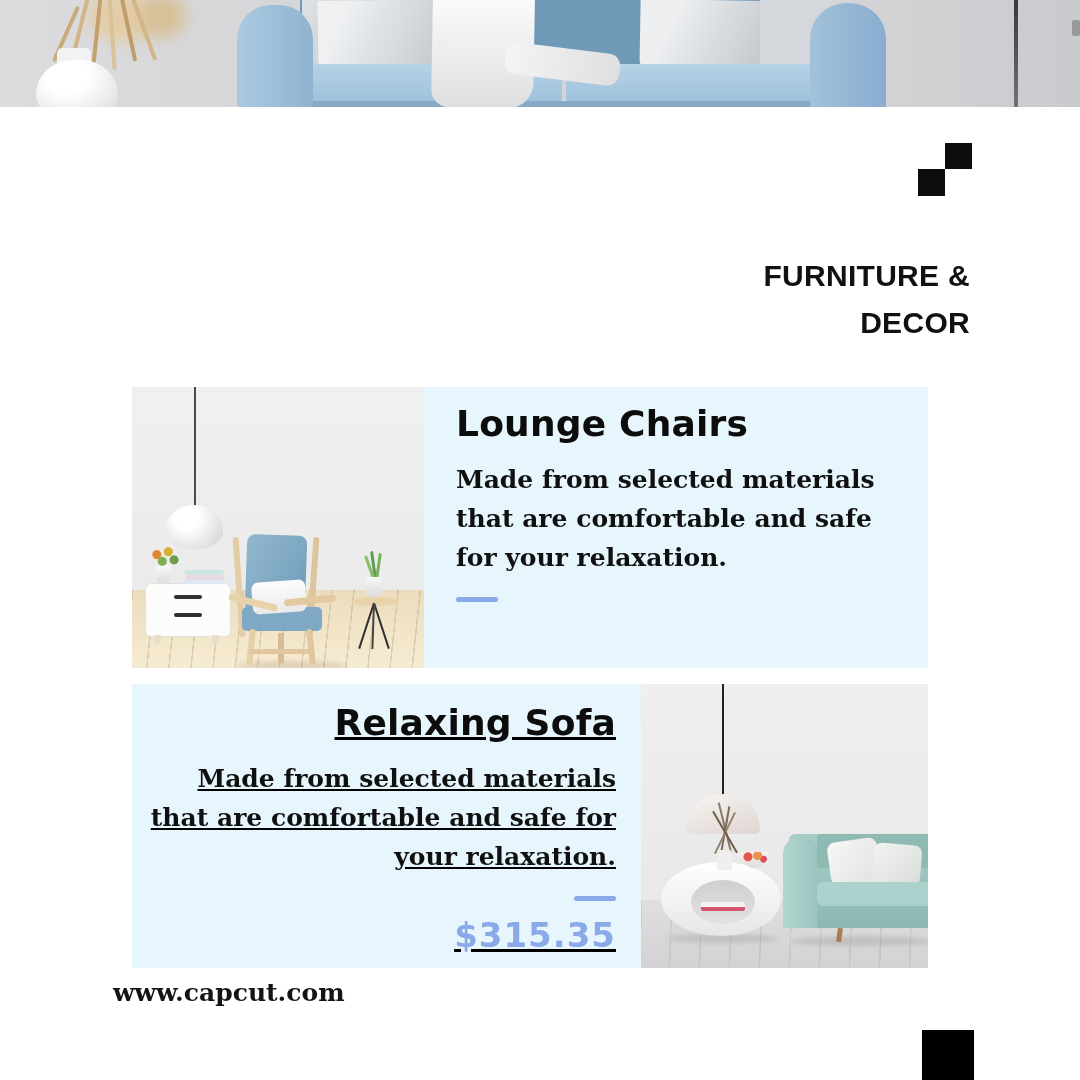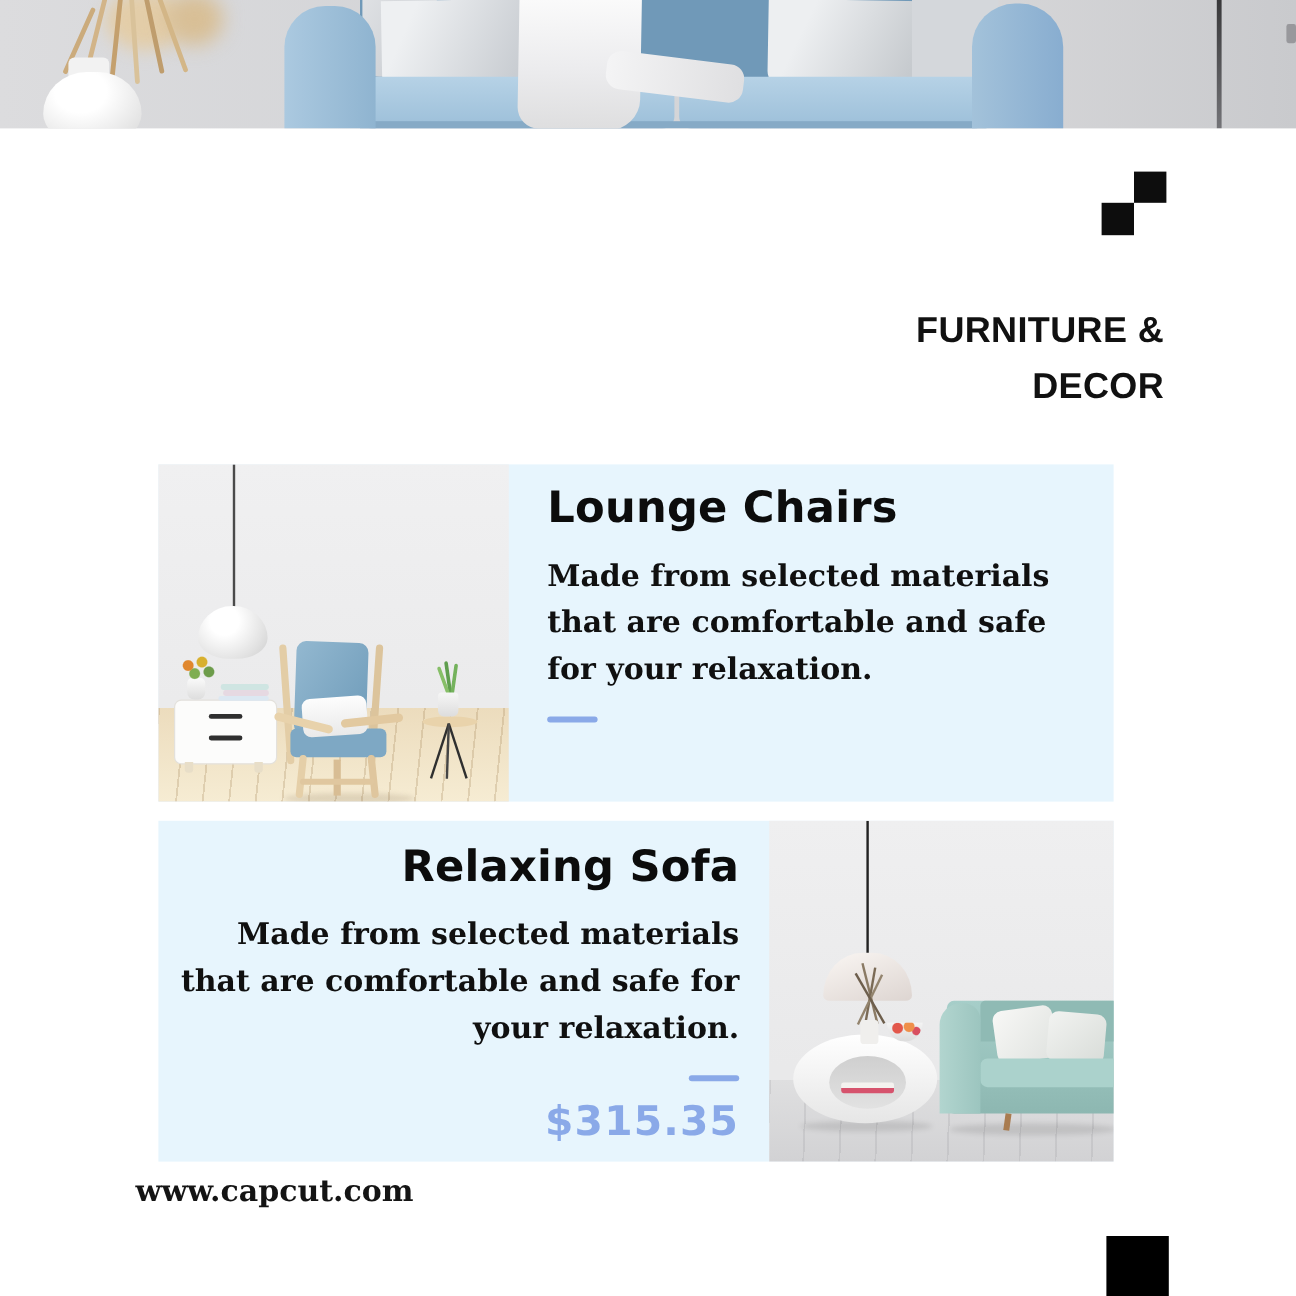--- a/index.html
+++ b/index.html
@@ -55,21 +55,21 @@
          font-weight:800;font-size:30px;line-height:47px;letter-spacing:.3px;color:#111111;}
 
   
   .card{position:absolute;left:108px;width:796px;background:#e7f5fd;display:flex;margin-left:24px;}
   .card1{top:387px;height:281px;}
   .card2{top:684px;height:284px;}
   .card-img{position:relative;overflow:hidden;flex:none;}
   .img1{width:292px;height:281px;background:linear-gradient(180deg,#f0f0f1 0%,#ebebec 70%);}
   .img2{width:287px;height:284px;background:linear-gradient(180deg,#efeff0 0%,#e9e9ea 72%);}
   .card-text1{flex:1;padding:16px 28px 0 32px;}
-  .card-text2{flex:1;padding:18px 25px 0 0;display:flex;flex-direction:column;align-items:flex-end;text-align:right;}
+  .card-text2{flex:1;padding:18px 25px 0 0;display:flex;flex-direction:column;align-items:flex-end;text-align:right;text-decoration:underline;}
   .card-heading{margin:0;font-family:"DejaVu Sans",sans-serif;font-weight:800;font-size:36px;
          letter-spacing:.2px;color:#0c0c0c;}
   .card-desc{margin:16px 0 0;max-width:505px;font-family:"DejaVu Serif",serif;font-weight:bold;
          font-size:25px;line-height:39px;color:#101010;}
   .divider{margin-top:20px;width:42px;height:5px;border-radius:3px;background:#8aa9e8;}
   .price{margin-top:14px;font-family:"DejaVu Sans",sans-serif;font-weight:800;font-size:34px;
          letter-spacing:1px;color:#8aa9e8;}
 
   
   .c1-floor{left:0;top:203px;width:292px;height:78px;

